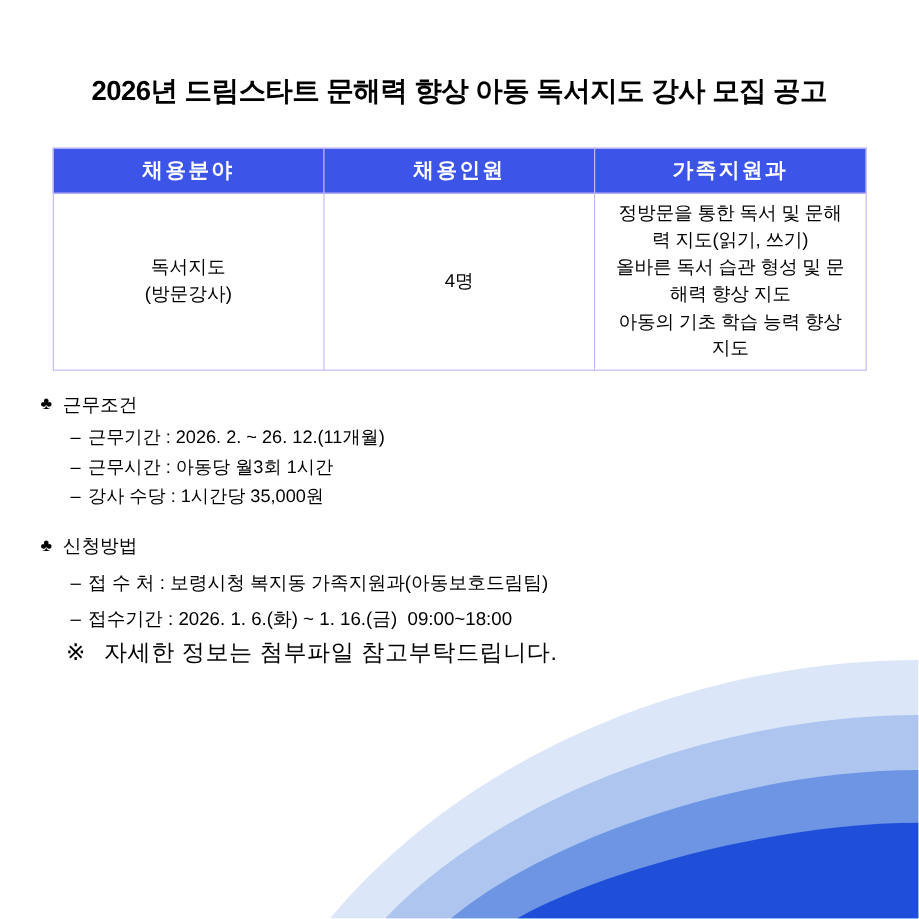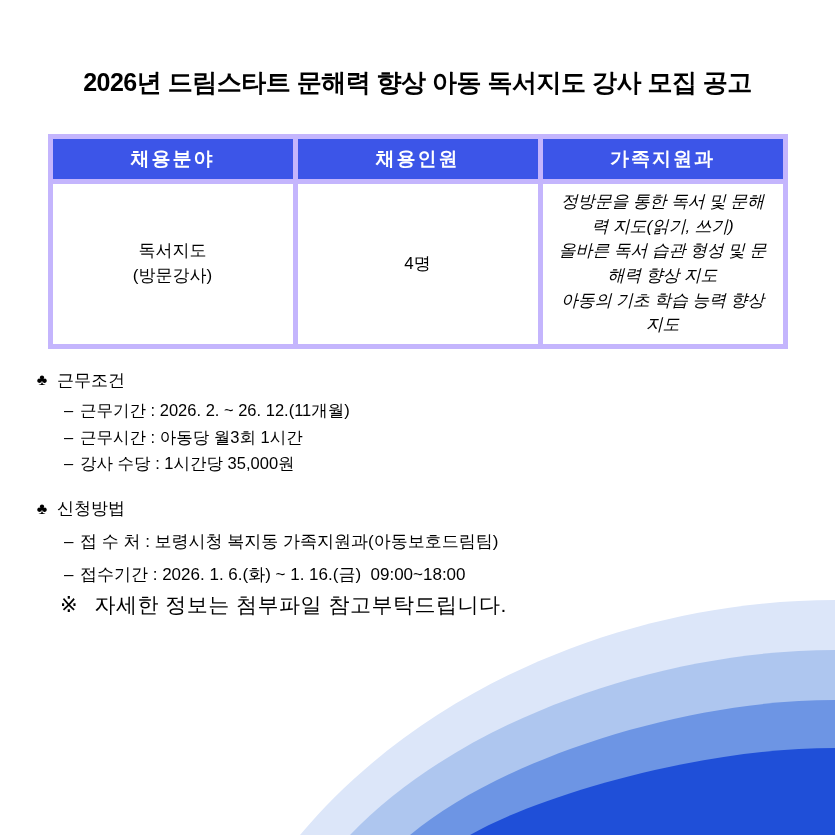--- a/index.html
+++ b/index.html
@@ -44,21 +44,21 @@
 
   
   table.recruit-table {
     margin: 35px auto 0 auto;
     border-collapse: collapse;
     width: 740px;
     table-layout: fixed;
   }
   table.recruit-table th,
   table.recruit-table td {
-    border: 5px solid #c4b5fd;
+    border: 1px solid #c4b5fd;
     text-align: center;
     vertical-align: middle;
   }
   table.recruit-table thead th {
     background: #3c55e8;
     color: #ffffff;
     font-size: 19px;
     font-weight: bold;
     height: 38px;
     letter-spacing: 2px;
@@ -68,21 +68,20 @@
     font-size: 17px;
     line-height: 1.45;
   }
   td.col-field { width: 175px; }
   td.col-count { width: 120px; }
   td.col-content {
     text-align: left;
     padding: 6px 14px;
     font-size: 16.5px;
     letter-spacing: -0.2px;
-    font-style: italic;
   }
   .cell-two-line span { display: block; }
 
   
   .section {
     margin-top: 20px;
   }
   .section-head {
     display: flex;
     align-items: center;

